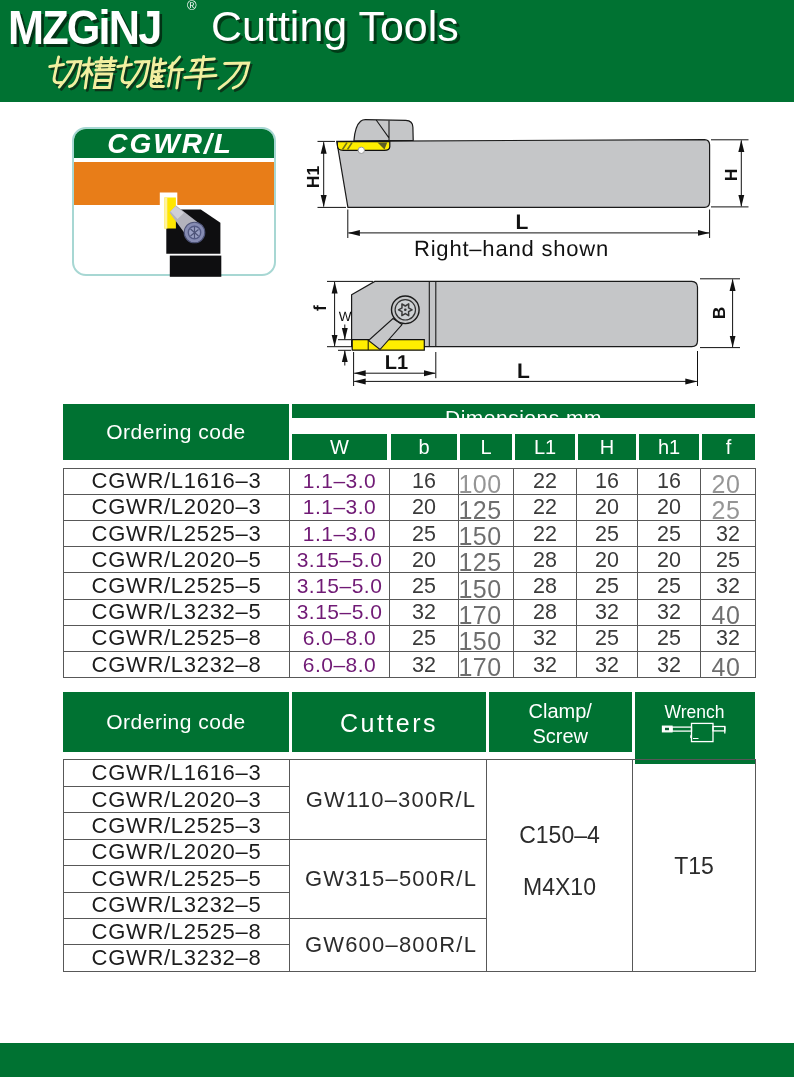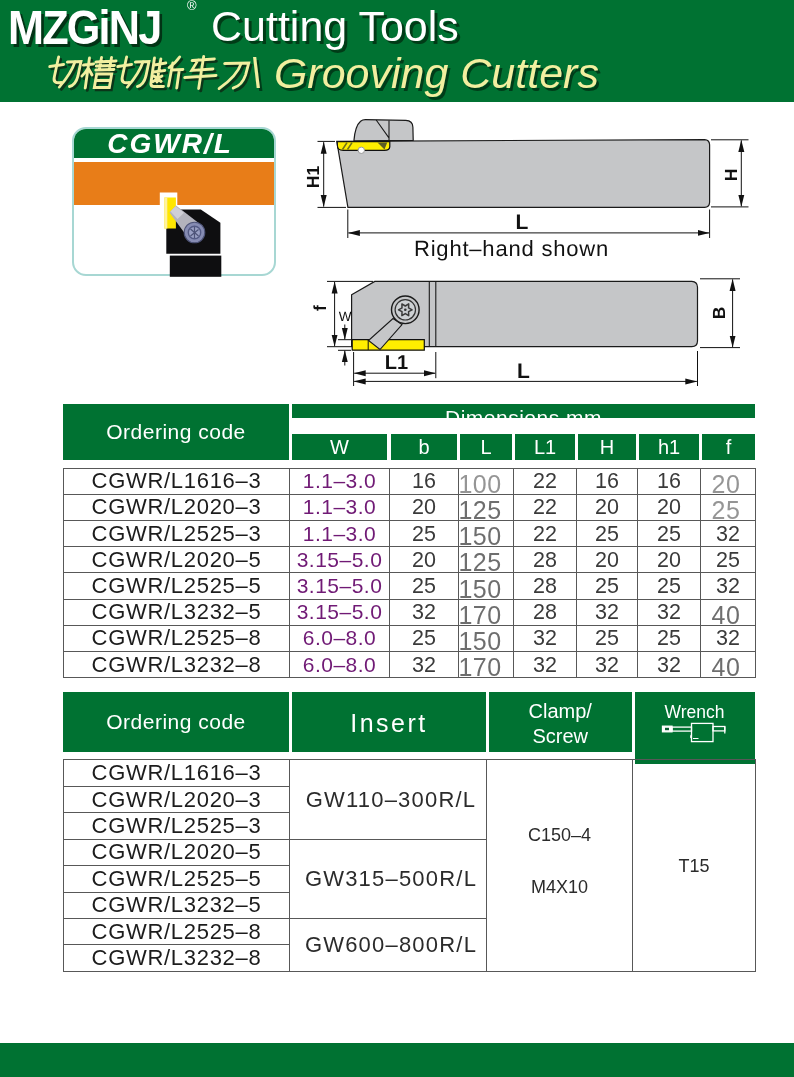--- a/index.html
+++ b/index.html
@@ -18,21 +18,21 @@
 #t1b td,#t2b td{text-align:center;vertical-align:middle;}
 .c1{font-size:22px;color:#1c1c1c;letter-spacing:0.7px;}
 .cw{font-size:21px;color:#701a75;letter-spacing:0.5px;}
 .cb{font-size:21.5px;color:#3a3a3a;}
 .cl,.cf{font-size:25px;color:#6e6e6e;letter-spacing:0.5px;}
 .cl span{position:relative;top:2.5px;left:-6px;display:inline-block;}
 .cf span{position:relative;top:2.5px;left:-2px;display:inline-block;}
 .g1{color:#959595;}
 .cd{font-size:21.5px;color:#3a3a3a;}
 .ins{font-size:22px;color:#2b2b2b;text-align:right;padding-left:6px;letter-spacing:1.2px;}
-.mid{font-size:18px;color:#2b2b2b;text-align:center;}
+.mid{font-size:23px;color:#2b2b2b;text-align:center;}
 #t2b .c1{font-size:22px;}
 </style>
 </head>
 <body>
 <div id="page">
 
 <div class="abs gr" style="left:0;top:0;width:794px;height:102px;"></div>
 
 <div class="abs white" style="left:8px;top:0px;font-size:48px;font-weight:700;letter-spacing:-2px;transform:scaleX(0.9);transform-origin:0 0;text-shadow:3px 3px 0 rgba(2,40,16,0.85);">MZGiNJ</div>
 
@@ -70,21 +70,20 @@
  </g>
 </g>
 </defs>
 <g transform="skewX(-8)">
  <use href="#cjk" x="8.4" y="10.4" stroke="#0b3519"></use>
  <use href="#cjk" x="6" y="8" stroke="#f2efa0"></use>
 </g>
 </svg>
 </div>
 
-<div class="abs" style="left:250px;top:49px;color:#f2efa0;font-size:43px;font-style:italic;text-shadow:2.5px 2.5px 0 rgba(0,25,8,0.6);">\ Grooving Cutters</div>
 
 <div class="abs" style="left:72px;top:127px;width:200px;height:145px;border:2px solid #a7d7d3;border-radius:14px;background:#fff;"></div>
 
 <div class="abs gr" style="left:74px;top:129px;width:200px;height:29px;border-radius:12px 12px 0 0;"></div>
 
 <div class="abs white ctr" style="left:70px;top:128px;width:200px;font-size:28px;font-weight:700;letter-spacing:2px;font-style:italic;">CGWR/L</div>
 
 <div class="abs" style="left:74px;top:162px;width:200px;height:43px;background:#e87d18;"></div>
 
 <div class="abs" style="left:150px;top:185px;width:130px;height:95px;">
@@ -289,21 +288,21 @@
             <td class="cf"><span>40</span></td>
           </tr>
   </tbody>
   </table>
 </div>
 
 <div class="abs" style="left:0;top:686px;width:794px;height:290px;" id="t2">
 
   <div class="abs gr white" style="left:63px;top:6px;width:226px;height:60px;font-size:21px;letter-spacing:0.5px;line-height:60px;text-align:center;">Ordering code</div>
 
-  <div class="abs gr white" style="left:292px;top:6px;width:194px;height:60px;font-size:25px;line-height:62px;text-align:center;letter-spacing:2.5px;">Insert</div>
+  <div class="abs gr white" style="left:292px;top:6px;width:194px;height:60px;font-size:25px;line-height:62px;text-align:center;letter-spacing:2.5px;">Cutters</div>
 
   <div class="abs gr white ctr" style="left:489px;top:6px;width:142.5px;height:60px;font-size:20px;line-height:25px;padding-top:7px;box-sizing:border-box;">Clamp/<br>Screw</div>
 
   <div class="abs gr" style="left:634.5px;top:6px;width:120.5px;height:72px;">
     <svg width="120.5" height="60" viewBox="634.5 692 120.5 60" style="display:block;">
       <text x="694" y="718" text-anchor="middle" font-size="17.5" fill="#fff" font-family="Liberation Sans, sans-serif">Wrench</text>
       <g fill="none" stroke="#fff" stroke-width="1.3">
         <rect x="662" y="726.2" width="9.5" height="5.6" fill="#fff"></rect>
         <line x1="664.5" y1="729" x2="668.5" y2="729" stroke="#0a5c30" stroke-width="2.4"></line>
         <rect x="671.5" y="727.1" width="19.5" height="4"></rect>

